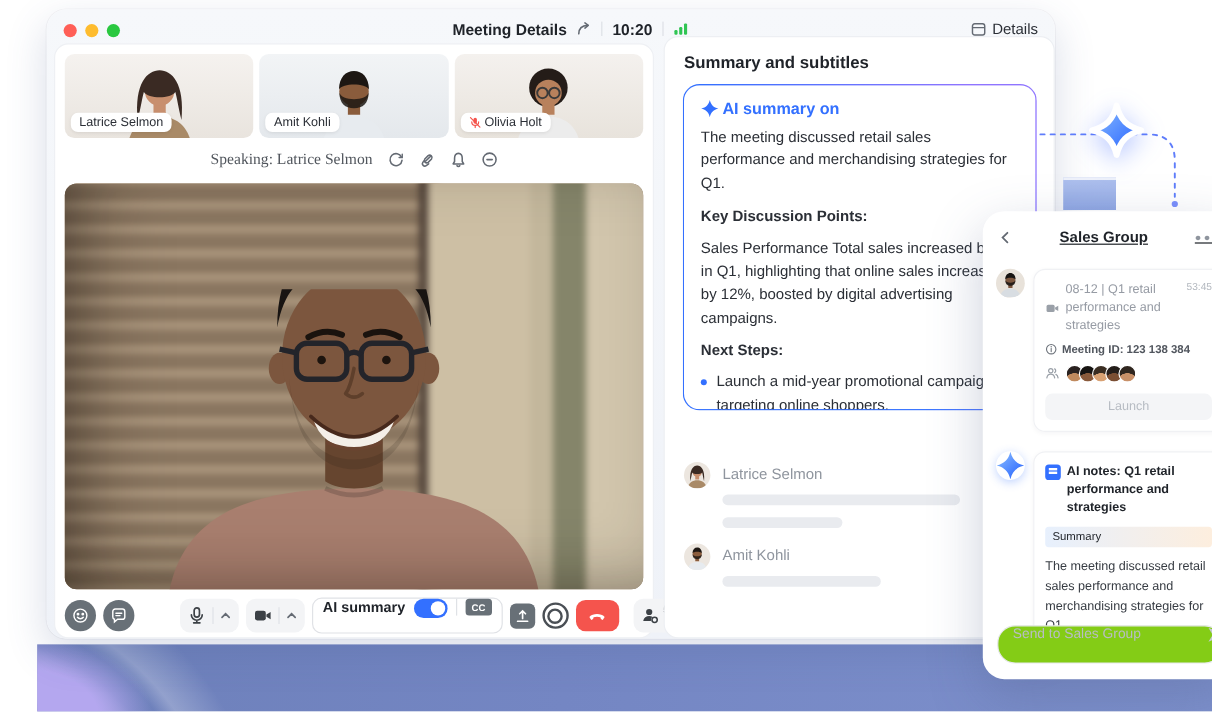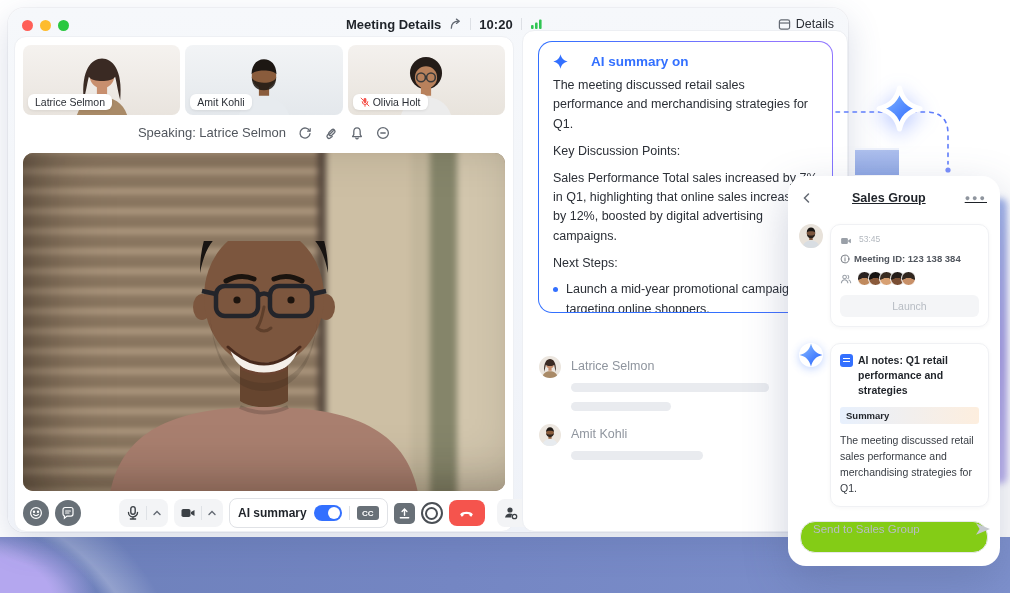--- a/index.html
+++ b/index.html
@@ -1,18 +1,18 @@
 <!DOCTYPE html>
 <html><head>
 <meta charset="utf-8">
 <style>
   html,body{margin:0;padding:0;}
   body{width:1010px;height:593px;position:relative;overflow:hidden;background:#fff;
        font-family:"Liberation Sans","DejaVu Sans",sans-serif;color:#1f2329;}
-  .stage{position:absolute;inset:0;}
+  .stage{position:absolute;inset:0;margin-left:31px;}
 
   
   .wave{position:absolute;left:0;right:0;bottom:0;height:56px;z-index:0;
     background:
       radial-gradient(150px 95px at -12px 108%, #b4a7ef 0 42%, rgba(180,167,239,0) 72%),
       radial-gradient(circle at -70px 185px, rgba(255,255,255,0) 148px, rgba(255,255,255,.45) 158px, rgba(255,255,255,0) 196px),
       radial-gradient(circle at -70px 185px, rgba(255,255,255,0) 212px, rgba(255,255,255,.25) 226px, rgba(255,255,255,0) 262px),
       linear-gradient(94deg,#6d80ba,#7486c3 45%,#7e91cd);}
   .brush{position:absolute;left:993px;top:198px;width:14px;height:286px;z-index:2;border-radius:8px;
     background:linear-gradient(180deg,#8fa5e6,#9b8fe0 55%,#b1a6ea);filter:blur(3px);opacity:.85;}
@@ -41,21 +41,21 @@
     border:1px solid #eef0f4;border-radius:12px;}
   .thumbs{position:absolute;left:8px;top:8px;right:8px;height:70px;display:flex;gap:5px;}
   .thumb{flex:1;border-radius:8px;position:relative;overflow:hidden;}
   .thumb svg.bust{position:absolute;left:50%;transform:translateX(-50%);bottom:-4px;width:78px;height:70px;}
   .t1{background:linear-gradient(180deg,#f5f2ef,#e9e4de);}
   .t2{background:linear-gradient(180deg,#f2f4f6,#e4e8ec);}
   .t3{background:linear-gradient(180deg,#f6f3ee,#eae5dd);}
   .t4{background:linear-gradient(180deg,#f4f1ee,#e8e3dc);}
   .pill{position:absolute;left:5px;bottom:5px;background:#fff;border-radius:6px;padding:2px 7px;
     font-size:10.5px;color:#2b2f36;display:flex;align-items:center;gap:3px;box-shadow:0 1px 3px rgba(0,0,0,.08);white-space:nowrap;}
-  .speak-row{position:absolute;left:0;right:0;top:88px;display:flex;justify-content:center;align-items:center;gap:12px;}
+  .speak-row{position:absolute;left:0;right:0;top:88px;display:flex;justify-content:center;align-items:center;gap:12px;font-family:Liberation Serif, serif;}
   .speak-label{font-size:13px;color:#51565d;}
   .speak-row .icon{cursor:pointer;}
 
   .video{position:absolute;left:8px;right:8px;top:116px;height:338px;border-radius:10px;overflow:hidden;
     background:#9b8468;box-shadow:inset 0 0 70px rgba(30,20,10,.22);}
   .video .blinds{position:absolute;left:-6px;top:-6px;bottom:-6px;width:66%;
     background:repeating-linear-gradient(180deg,#a8937a 0 8px,#8a7660 8px 18px,#7b6852 18px 20px);
     filter:blur(2.5px);}
   .video .panels{position:absolute;right:-6px;top:-6px;bottom:-6px;width:40%;
     background:linear-gradient(90deg,#52443a 0 4%,#cdbfa4 4% 48%,#c3b79c 48% 58%,#85856a 58% 72%,#d2c6ad 72%);
@@ -64,21 +64,21 @@
   .portrait{position:absolute;left:50%;transform:translateX(-50%);bottom:-2px;width:360px;height:252px;}
 
   .toolbar{position:absolute;left:8px;right:8px;top:462px;height:28px;display:flex;align-items:center;gap:6px;}
   .tb-circle{width:26px;height:26px;border-radius:50%;background:#687077;color:#fff;display:flex;
     align-items:center;justify-content:center;cursor:pointer;flex:none;}
   .tb-group{height:28px;background:#f3f4f6;border-radius:8px;display:flex;align-items:center;
     padding:0 6px;gap:5px;cursor:pointer;flex:none;}
   .tb-sep{width:1px;height:14px;background:#dfe2e6;}
   .chev{color:#646a73;display:flex;}
   .ai-pill{height:28px;background:#fff;border:1px solid #e0e2e6;border-radius:8px;display:flex;
-    align-items:center;gap:7px;padding:0 8px;flex:none;}
+    align-items:flex-start;gap:7px;padding:0 8px;flex:none;}
   .ai-pill .lbl{font-size:12px;font-weight:600;color:#1f2329;white-space:nowrap;}
   .toggle{width:28px;height:16px;border-radius:8px;background:#3370ff;position:relative;cursor:pointer;flex:none;}
   .toggle::after{content:"";position:absolute;right:2px;top:2px;width:12px;height:12px;border-radius:50%;background:#fff;}
   .cc-badge{min-width:18px;height:14px;border-radius:3px;background:#687077;color:#fff;font-size:8px;
     font-weight:700;display:flex;align-items:center;justify-content:center;padding:0 2px;cursor:pointer;}
   .dark-badge{width:21px;height:21px;border-radius:5px;background:#687077;color:#fff;display:flex;
     align-items:center;justify-content:center;cursor:pointer;flex:none;}
   .record{width:18px;height:18px;border-radius:50%;border:2px solid #4a4f55;display:flex;align-items:center;
     justify-content:center;cursor:pointer;flex:none;}
   .record::after{content:"";width:9px;height:9px;border-radius:50%;border:2px solid #4a4f55;}
@@ -89,23 +89,23 @@
     align-items:center;justify-content:center;font-size:12px;letter-spacing:1px;cursor:pointer;flex:none;}
   .spacer{flex:1;}
 
   
   .right-card{position:absolute;left:514px;top:22px;width:324px;height:500px;background:#fff;
     border:1px solid #edeff3;border-radius:12px;overflow:hidden;}
   .panel-title{margin:13px 0 0 16px;font-size:14px;font-weight:700;}
   .ai-box{margin:10px 14px 0 15px;height:272px;border-radius:14px;border:1.5px solid transparent;
     background:linear-gradient(#fff,#fff) padding-box,linear-gradient(55deg,#3370ff 42%,#8f75ff 88%) border-box;
     padding:12px 14px;overflow:hidden;box-sizing:border-box;}
-  .ai-head{display:flex;align-items:center;gap:23px;color:#3370ff;font-size:13.5px;font-weight:700;}
+  .ai-head{display:flex;align-items:center;gap:3px;color:#3370ff;font-size:13.5px;font-weight:700;}
   .ai-box p{margin:7px 0 0 0;font-size:12.5px;line-height:1.55;color:#2b2f36;}
-  .ai-box .bold{font-weight:400;margin-top:8px;}
+  .ai-box .bold{font-weight:700;margin-top:8px;}
   .bullet-row{display:flex;gap:8px;margin-top:7px;}
   .bdot{width:5px;height:5px;border-radius:50%;background:#3370ff;flex:none;margin-top:7px;}
   .bullet-row p{margin:0;}
   .sub-title{margin:14px 0 0 16px;font-size:14px;font-weight:700;text-align:right;}
   .sub-row{display:flex;gap:10px;margin:13px 16px 0 16px;}
   .sub-ava{width:22px;height:22px;border-radius:50%;overflow:hidden;background:#ece6df;flex:none;}
   .sub-ava svg{width:22px;height:22px;}
   .sub-col{flex:1;}
   .sub-name{font-size:12.5px;color:#8f959e;margin-top:3px;}
   .gbar{height:9px;border-radius:4.5px;background:#e9ebef;margin-top:10px;}
@@ -129,21 +129,21 @@
   .mc-avas{display:flex;align-items:center;gap:5px;margin-top:7px;}
   .mini-stack{display:flex;padding-left:4px;}
   .mini-ava{width:13px;height:13px;border-radius:50%;border:1.5px solid #fff;margin-left:-4px;
     background:radial-gradient(circle at 50% 118%, var(--skin) 55%, var(--hair) 57%);}
   .ended-btn{margin-top:9px;height:22px;background:#f4f5f7;border-radius:6px;color:#b7bcc3;font-size:10.5px;
     display:flex;align-items:center;justify-content:center;cursor:pointer;}
   .an-title{flex:1;font-size:10.5px;line-height:1.45;font-weight:700;color:#1f2329;}
   .doc-ic{width:13px;height:13px;border-radius:3px;background:#3370ff;flex:none;position:relative;margin-top:1px;}
   .doc-ic::after{content:"";position:absolute;left:3px;top:3.5px;width:7px;height:1.6px;background:#fff;
     box-shadow:0 3px 0 #fff;}
-  .sum-tag{margin-top:8px;border-radius:3px;padding:3px 6px;font-size:9.5px;font-weight:700;color:#1f2329;
+  .sum-tag{margin-top:8px;border-radius:3px;padding:3px 6px;font-size:9.5px;font-weight:400;color:#1f2329;
     background:linear-gradient(90deg,#e7f0fd,#fdeede);}
   .an-body{margin-top:8px;font-size:10.5px;line-height:1.55;color:#373c43;}
   .chat-input-row{position:absolute;left:12px;right:12px;bottom:13px;height:30px;border:1px solid #e6e8eb;
     border-radius:15px;display:flex;align-items:flex-start;padding:0 10px;gap:6px;background:#84cc16;}
   .chat-input{flex:1;border:none;outline:none;font-size:11.5px;color:#2b2f36;font-family:inherit;background:transparent;}
   .chat-input::placeholder{color:#b8bdc4;}
 </style>
 </head>
 <body>
 
@@ -418,20 +418,21 @@
               <circle cx="2" cy="2" r="1.5"></circle>
                 <circle cx="7" cy="2" r="1.5"></circle>
                 <circle cx="12" cy="2" r="1.5"></circle>
             </svg>
           </span>
         </div>
       </div>
     </div>
 
     <div class="right-card">
+      <div class="panel-title">Summary and subtitles</div>
       <div class="ai-box">
         <div class="ai-head">
           <svg width="15" height="15" viewBox="0 0 44 44">
             <path d="M22 1 C25 13 31 19 43 22 C31 25 25 31 22 43 C19 31 13 25 1 22 C13 19 19 13 22 1 Z" fill="#3370ff"></path>
           </svg>
           <span>AI summary on</span>
         </div>
         <p>The meeting discussed retail sales performance and merchandising strategies for Q1.</p>
         <p class="bold">Key Discussion Points:</p>
         <p>Sales Performance Total sales increased by 7% in Q1, highlighting that online sales increased by 12%, boosted by digital advertising campaigns.</p>
@@ -495,20 +496,21 @@
           </svg>
       </div>
       <div class="msg-card">
         <div class="mc-row1">
           <span class="icon" style="color:#9aa0a8;margin-top:1px">
             <svg width="12" height="12" viewBox="0 0 16 16" fill="currentColor">
               <rect x="1.5" y="4" width="9" height="8" rx="1.8"></rect>
                 <path d="M11 7 L14.5 5 V11 L11 9 Z"></path>
             </svg>
           </span>
+          <span class="mc-title">08-12 | Q1 retail performance and strategies</span>
           <span class="mc-dur">53:45</span>
         </div>
         <div class="mc-id">
           <span class="icon">
             <svg width="10" height="10" viewBox="0 0 12 12" fill="none" stroke="#6e747c" stroke-width="1.1" stroke-linecap="round">
               <circle cx="6" cy="6" r="4.7"></circle>
                 <path d="M6 5.4 V8.4"></path>
                 <circle cx="6" cy="3.6" r="0.7" fill="#6e747c" stroke="none"></circle>
             </svg>
           </span>

